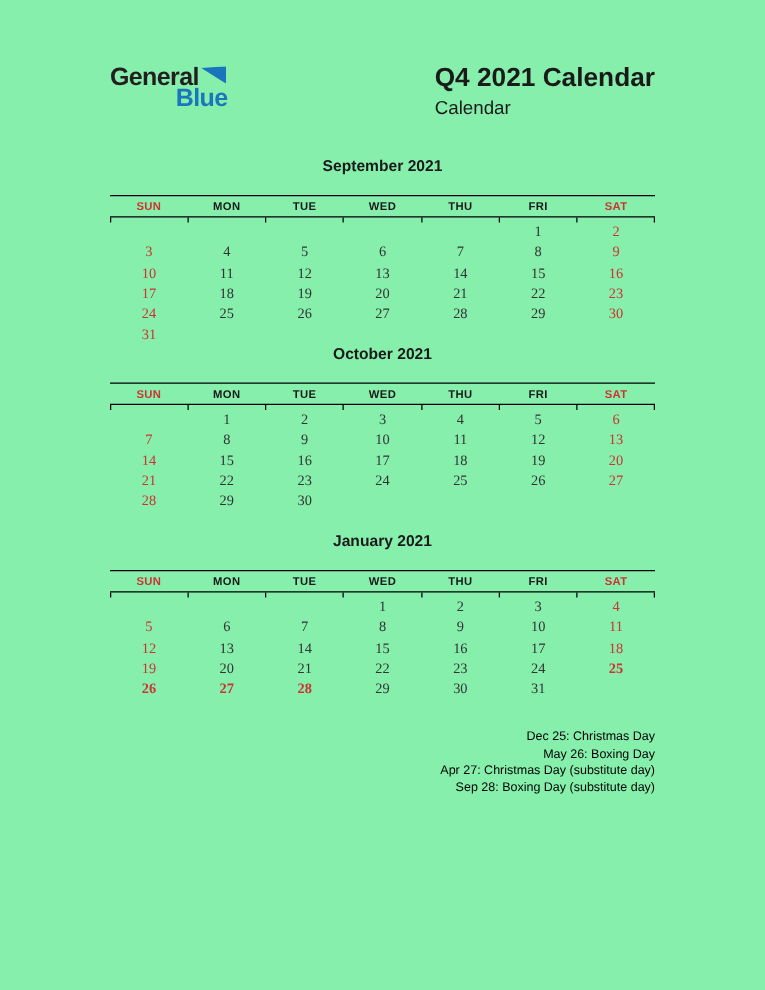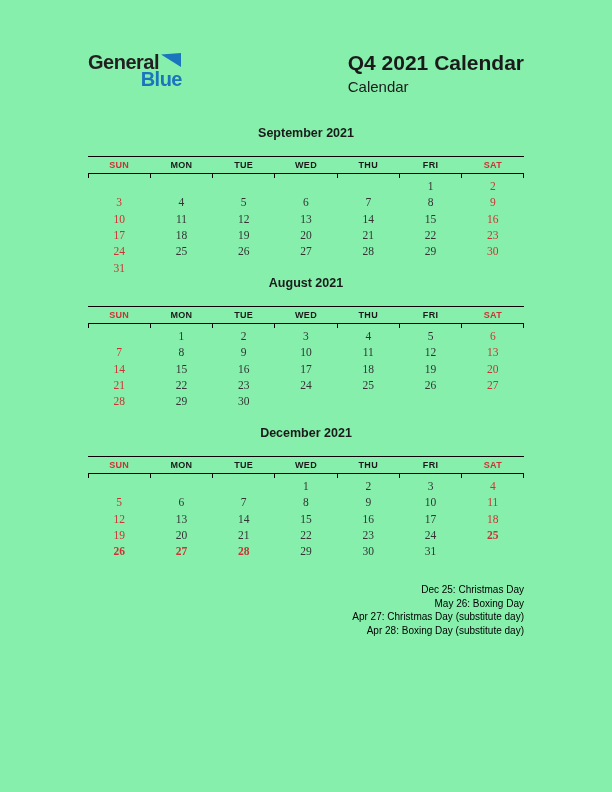--- a/index.html
+++ b/index.html
@@ -130,21 +130,21 @@
           <span class="day-cell weekend">31</span>
           <span class="day-cell"></span>
           <span class="day-cell"></span>
           <span class="day-cell"></span>
           <span class="day-cell"></span>
           <span class="day-cell"></span>
           <span class="day-cell weekend"></span>
         </div>
       </section>
       <section class="month">
-        <div class="month-title">August 2021</div>
+        <div class="month-title">October 2021</div>
         <div class="weekday-row">
           <span class="weekend">SUN</span>
           <span>MON</span>
           <span>TUE</span>
           <span>WED</span>
           <span>THU</span>
           <span>FRI</span>
           <span class="weekend">SAT</span>
         </div>
         <div class="tick-row">
@@ -196,21 +196,21 @@
           <span class="day-cell weekend">28</span>
           <span class="day-cell">29</span>
           <span class="day-cell">30</span>
           <span class="day-cell"></span>
           <span class="day-cell"></span>
           <span class="day-cell"></span>
           <span class="day-cell weekend"></span>
         </div>
       </section>
       <section class="month">
-        <div class="month-title">December 2021</div>
+        <div class="month-title">January 2021</div>
         <div class="weekday-row">
           <span class="weekend">SUN</span>
           <span>MON</span>
           <span>TUE</span>
           <span>WED</span>
           <span>THU</span>
           <span>FRI</span>
           <span class="weekend">SAT</span>
         </div>
         <div class="tick-row">
@@ -267,16 +267,16 @@
           <span class="day-cell">31</span>
           <span class="day-cell weekend"></span>
         </div>
       </section>
     </div>
 
   <div class="notes" id="notes">
       <div class="note">Dec 25: Christmas Day</div>
       <div class="note">May 26: Boxing Day</div>
       <div class="note">Apr 27: Christmas Day (substitute day)</div>
-      <div class="note">Apr 28: Boxing Day (substitute day)</div>
+      <div class="note">Sep 28: Boxing Day (substitute day)</div>
     </div>
 
 </div>
 
 </body></html>

